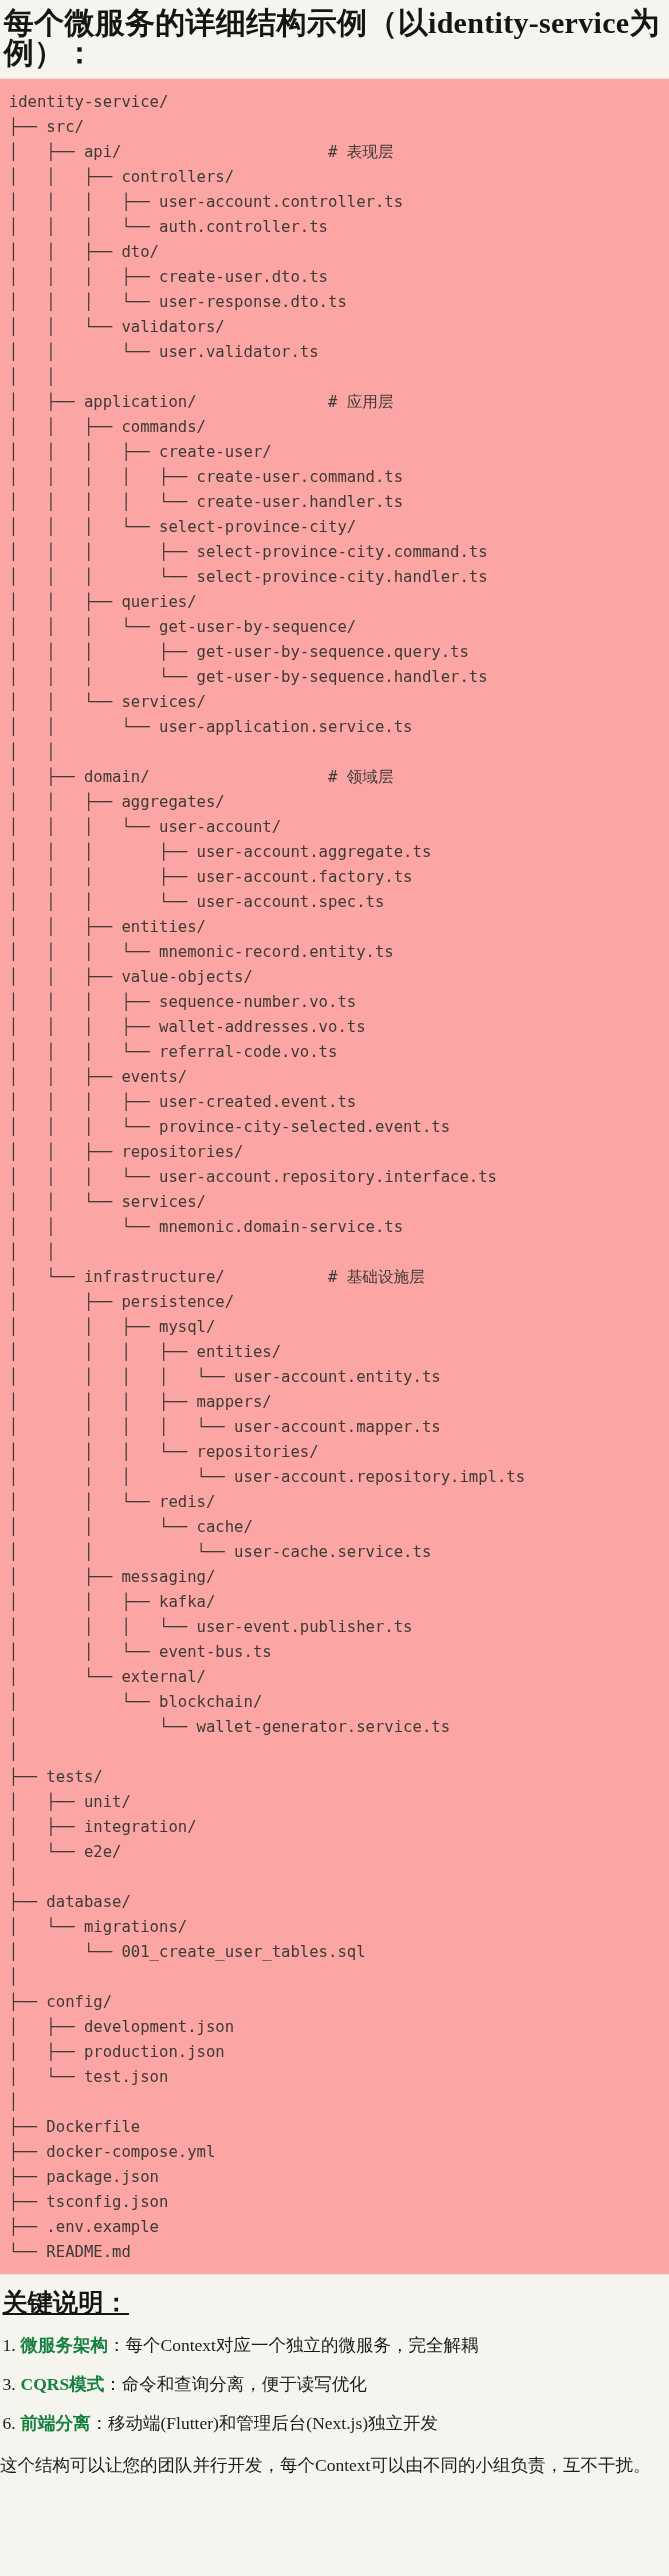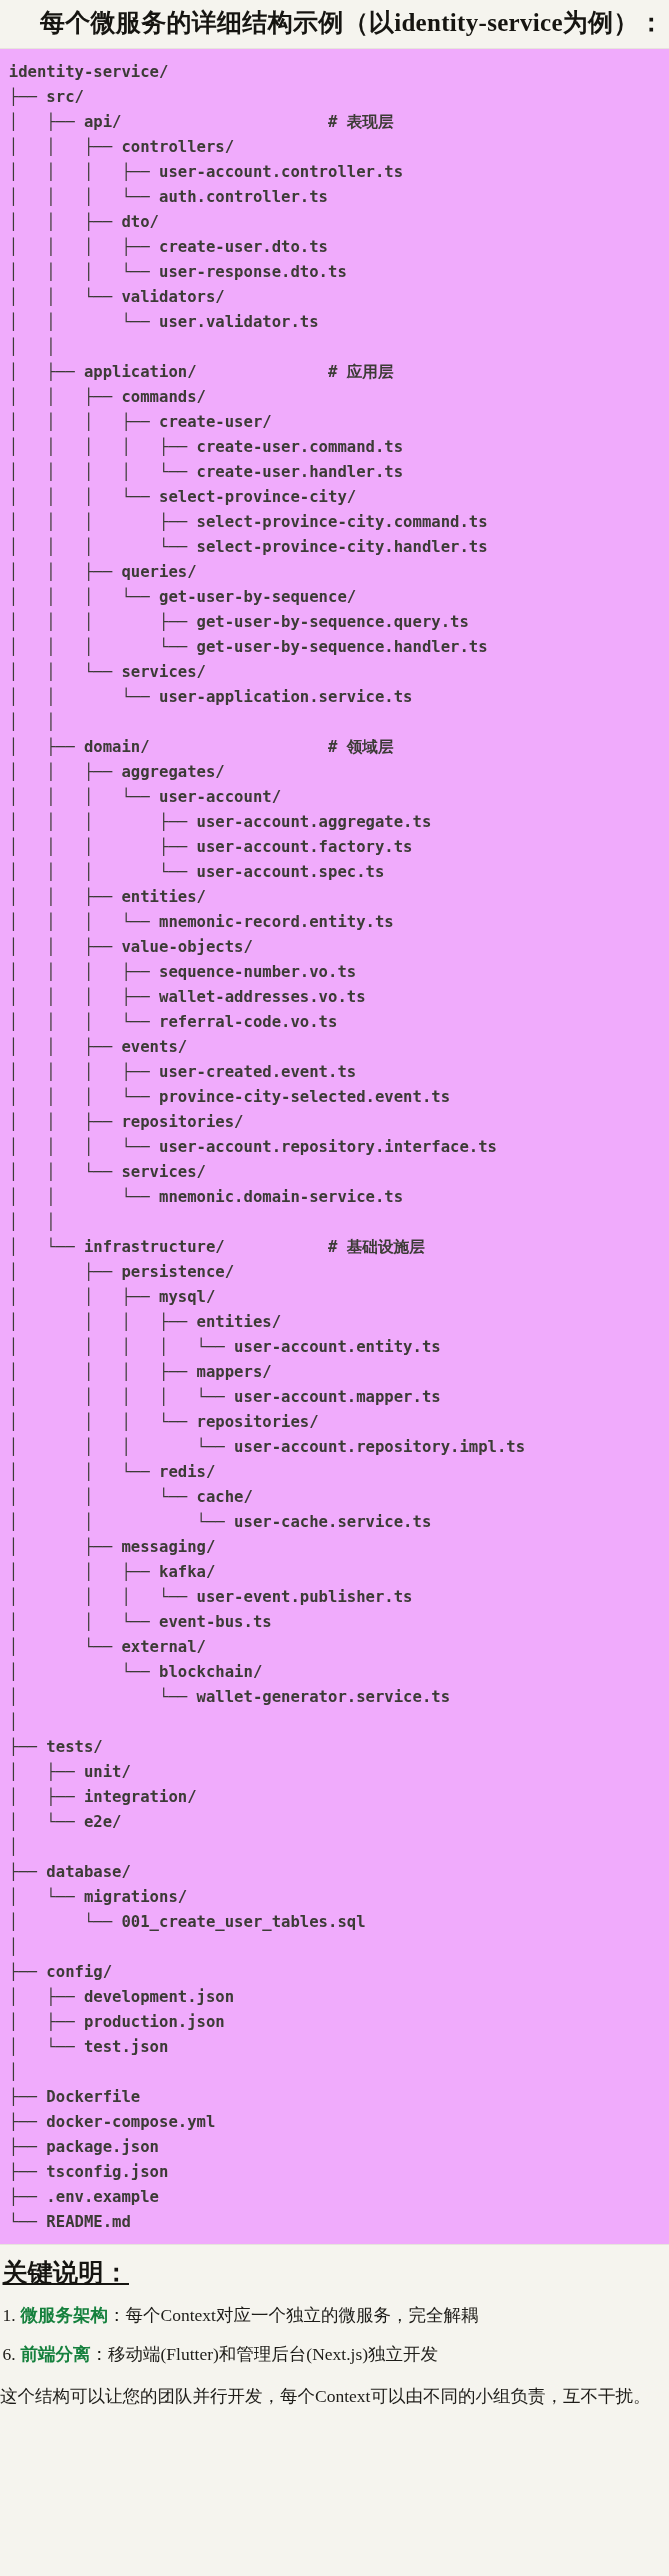--- a/index.html
+++ b/index.html
@@ -5,36 +5,34 @@
   html, body { margin: 0; padding: 0; }
   body {
     width: 669px;
     background: #F5F4EE;
     color: #1d1c18;
     font-family: "Liberation Serif", serif;
   }
   .doc { padding: 0 0 10px 0; }
 
   h1.page-title {
-    font-size: 25px;
+    font-size: 30px;
     line-height: 30px;
     font-weight: bold;
     color: #161511;
     margin: 7.5px 5px 10px 3.8px;
     letter-spacing: 0.3px;
-    text-align: right;
   }
 
   .code-block {
-    background: #f0abfc;
+    background: #fca5a5;
     border-top: 0.6px solid #E7E5DC;
     border-bottom: 0.6px solid #E7E5DC;
     padding: 11.3px 6.3px 8.8px 8.8px;
     overflow: hidden;
-    font-weight: bold;
   }
   .code-block pre {
     margin: 0;
     font-family: "DejaVu Sans Mono", monospace;
     font-size: 15.6px;
     line-height: 25px;
     color: #3C3B36;
     white-space: pre;
   }
 
@@ -159,19 +157,20 @@
 ├── package.json
 ├── tsconfig.json
 ├── .env.example
 └── README.md</pre>
   </div>
 
   <h2 class="section-title">关键说明：</h2>
 
   <div class="key-points">
     <div class="key-point"><span class="num">1.</span><span class="label">微服务架构</span><span class="text">：每个Context对应一个独立的微服务，完全解耦</span></div>
+    <div class="key-point"><span class="num">3.</span><span class="label">CQRS模式</span><span class="text">：命令和查询分离，便于读写优化</span></div>
     <div class="key-point"><span class="num">6.</span><span class="label">前端分离</span><span class="text">：移动端(Flutter)和管理后台(Next.js)独立开发</span></div>
   </div>
 
   <p class="closing">这个结构可以让您的团队并行开发，每个Context可以由不同的小组负责，互不干扰。</p>
 
 </div>
 
 
 </body></html>

